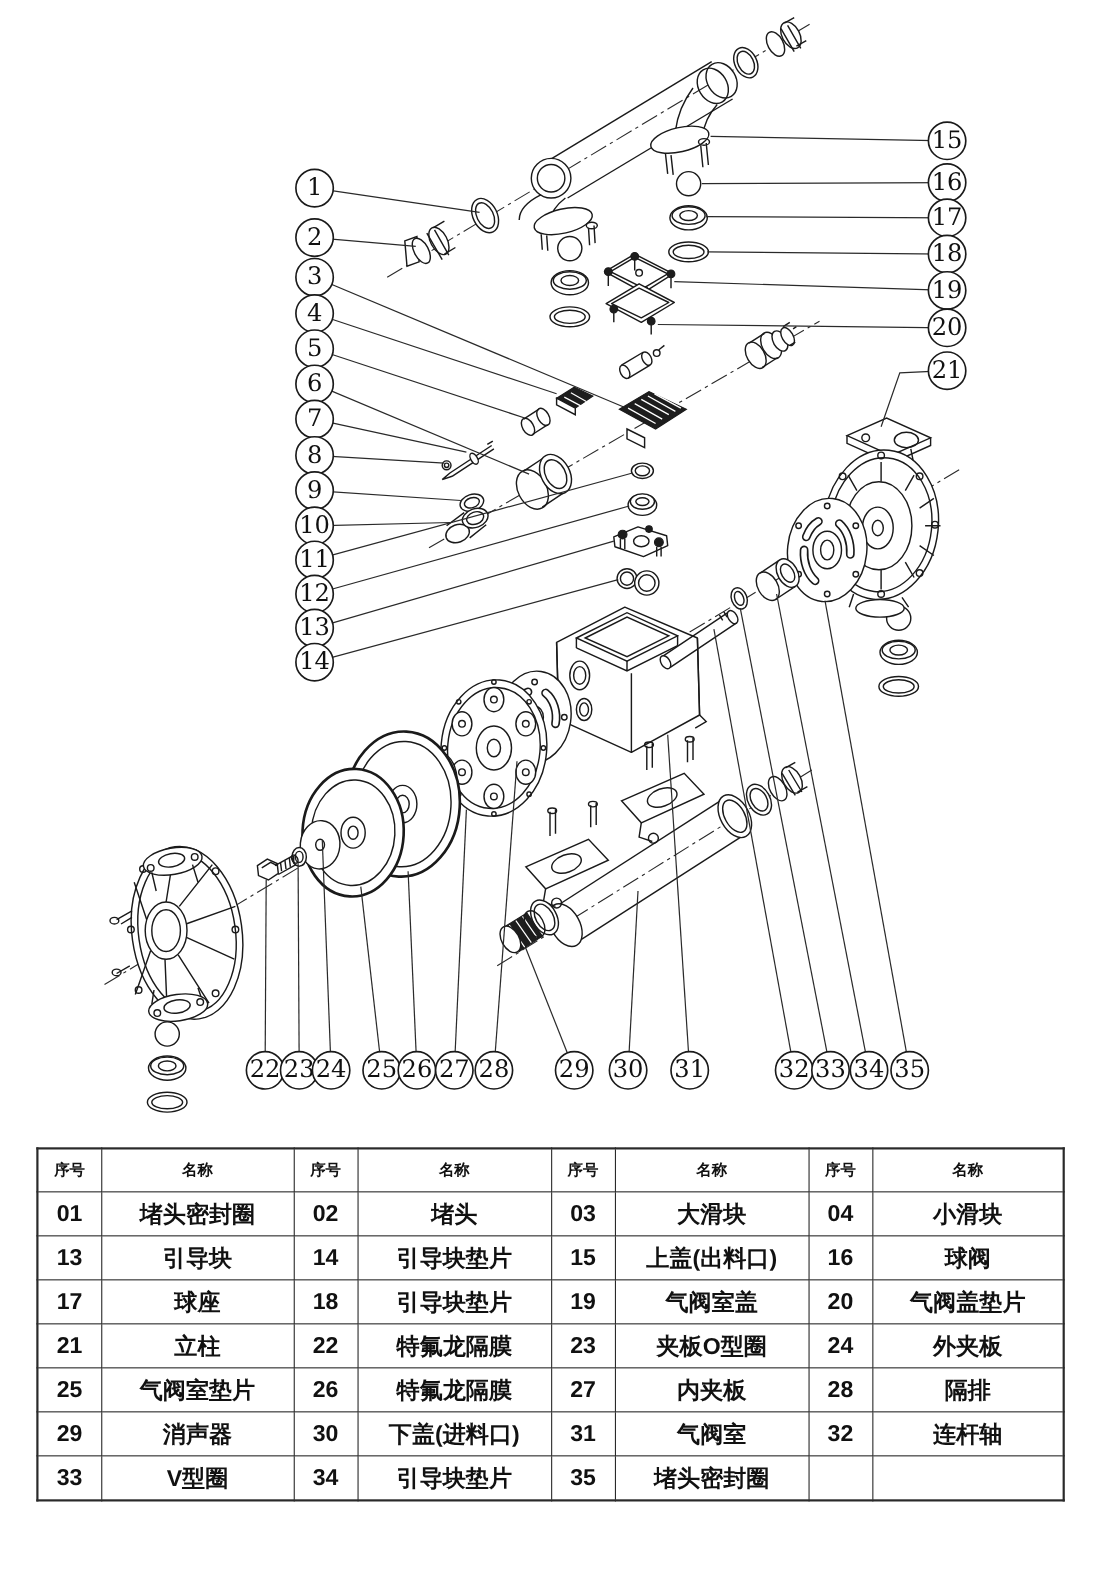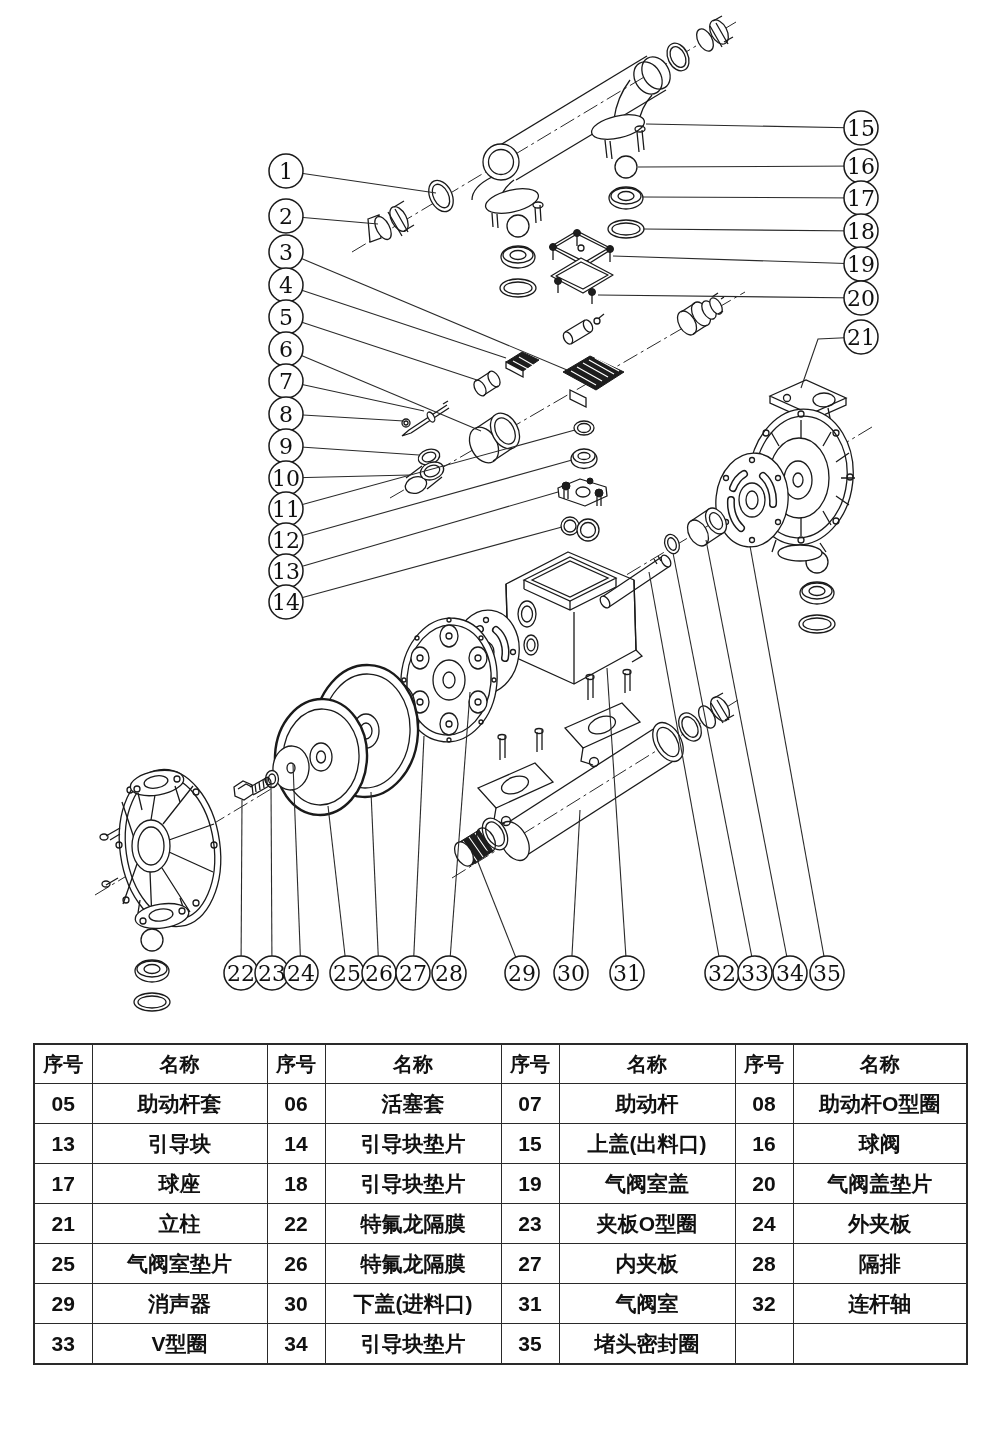--- a/index.html
+++ b/index.html
@@ -12,21 +12,21 @@
   .thick{stroke:#1a1a1a;stroke-width:2.4;fill:#ffffff;}
   .dark{stroke:#1a1a1a;stroke-width:1;fill:#1d1d1d;}
   .axis{stroke:#2a2a2a;stroke-width:1;fill:none;stroke-dasharray:16 4 3 4;}
   .leader{stroke:#2a2a2a;stroke-width:1.1;fill:none;}
   .callout-circle{fill:#ffffff;stroke:#1a1a1a;stroke-width:1.5;}
   .callout-num{font-family:"DejaVu Serif","Liberation Serif",serif;font-size:22px;fill:#111;}
   .parts-table{position:absolute;left:33px;top:1043px;width:933px;border-collapse:collapse;
                table-layout:fixed;}
   .parts-table td,.parts-table th{border:1px solid #2a2a2a;text-align:center;vertical-align:middle;
                font-weight:bold;color:#111;overflow:hidden;white-space:nowrap;}
-  .parts-table th{height:36px;font-size:20px;}
+  .parts-table th{height:36px;font-size:14px;}
   .parts-table td{height:37px;font-size:21px;}
   .parts-table{border:2px solid #2a2a2a;}
 </style>
 </head>
 <body>
 
 <div class="screen">
 
 <svg id="diagram" width="1000" height="1035" viewBox="0 0 1000 1035">
 
@@ -651,28 +651,28 @@
           <th>序号</th>
           <th>名称</th>
           <th>序号</th>
           <th>名称</th>
           <th>序号</th>
           <th>名称</th>
         </tr>
       </thead>
   <tbody id="table-body">
         <tr>
-          <td>05</td>
-          <td>助动杆套</td>
-          <td>06</td>
-          <td>活塞套</td>
-          <td>07</td>
-          <td>助动杆</td>
-          <td>08</td>
-          <td>助动杆O型圈</td>
+          <td>01</td>
+          <td>堵头密封圈</td>
+          <td>02</td>
+          <td>堵头</td>
+          <td>03</td>
+          <td>大滑块</td>
+          <td>04</td>
+          <td>小滑块</td>
         </tr>
         <tr>
           <td>13</td>
           <td>引导块</td>
           <td>14</td>
           <td>引导块垫片</td>
           <td>15</td>
           <td>上盖(出料口)</td>
           <td>16</td>
           <td>球阀</td>

